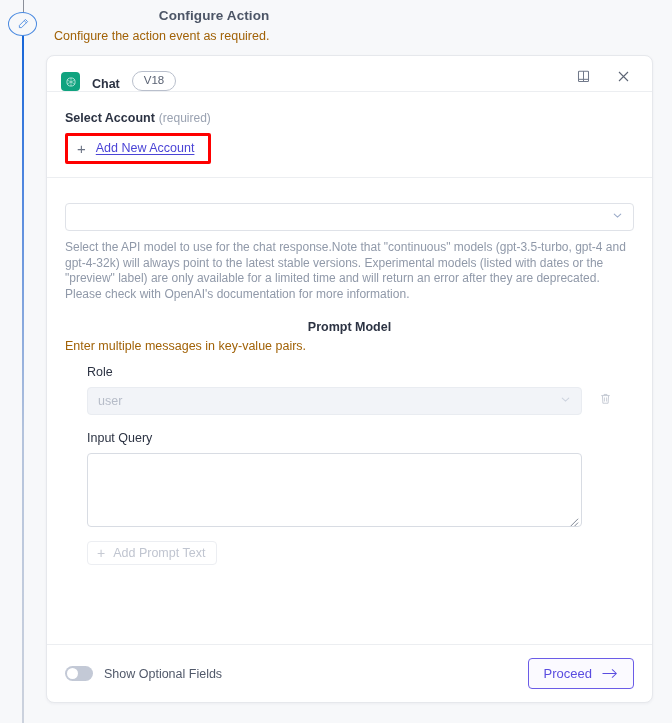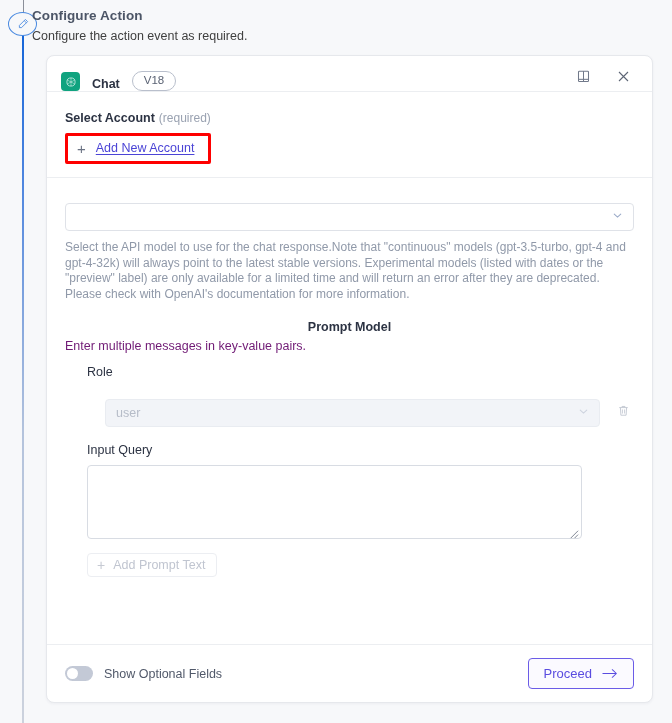--- a/index.html
+++ b/index.html
@@ -36,28 +36,28 @@
     left: 8px; top: 12px;
     width: 29px; height: 24px;
     border: 1.4px solid #4a8ae0;
     border-radius: 50%;
     background: #f7f8fa;
     display: flex; align-items: center; justify-content: center;
   }
   #rail-badge svg { display: block; }
 
   
-  #heading { position: absolute; left: 32px; top: 8px; }
+  #heading { position: absolute; left: 54px; top: 8px; text-align: right; }
   #page-title {
     font-size: 13.5px; font-weight: bold;
     color: #4c5566; letter-spacing: .1px;
     margin: 0 0 4px 0; line-height: 16px;
   }
   #page-subtitle {
-    font-size: 12.5px; color: #404040;
+    font-size: 12.5px; color: #a16207;
     line-height: 16px; margin: 0;
   }
 
   
   #card {
     position: absolute;
     left: 46px; top: 55px;
     width: 607px; height: 648px;
     background: #ffffff;
     border: 1px solid #e6e8ec;
@@ -153,33 +153,32 @@
   }
   .help-text {
     margin-top: 9px;
     font-size: 12px; line-height: 15.5px;
     color: #9099a9;
   }
 
   
   #prompt-section { padding: 17px 18px 0 18px; }
   #prompt-sub {
-    font-size: 12.5px; color: #701a75;
+    font-size: 12.5px; color: #a16207;
     margin-top: 3px; line-height: 16px;
   }
   #prompt-card { margin-top: 10px; padding-left: 22px; }
 
   .sub-label {
     font-size: 12.5px; color: #2c3343; font-weight: normal;
     line-height: 16px;
   }
   #role-row {
     display: flex; align-items: flex-start;
-    margin-top: 19px;
-    justify-content: flex-end;
+    margin-top: 7px;
   }
   #role-select {
     flex: 1 1 auto;
     height: 28px;
     border: 1px solid #e9ecf1;
     border-radius: 4px;
     background: #f2f4f8;
     display: flex; align-items: center;
     padding: 0 9px 0 10px;
     max-width: 495px;

